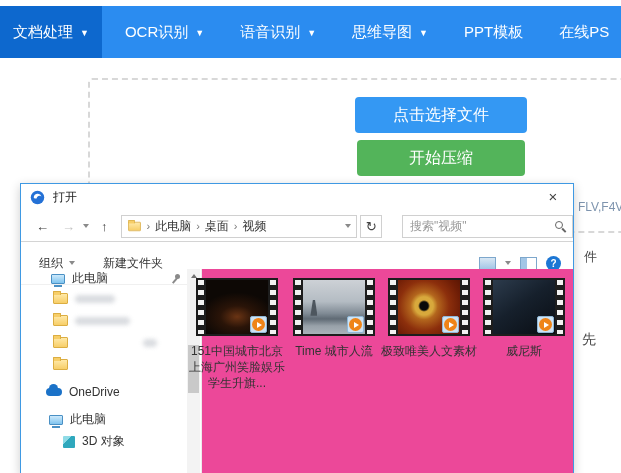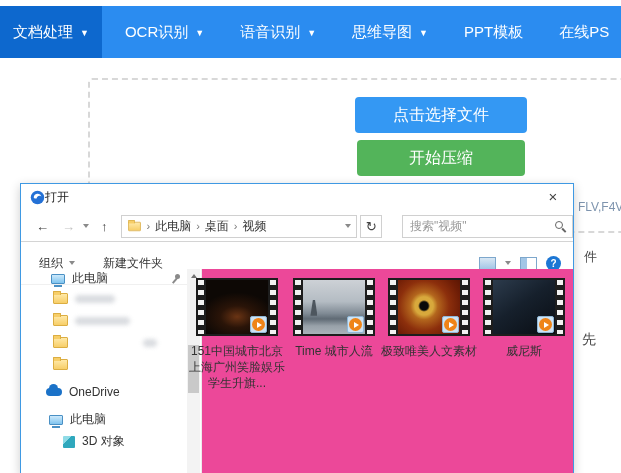--- a/index.html
+++ b/index.html
@@ -21,21 +21,21 @@
   .btn-compress { left:357px; top:140px; width:168px; height:36px; background:#53B45A; }
   .frag { white-space:nowrap; }
   .frag-formats { left:578px; top:200px; font-size:12px; color:#7E94AE; }
   .frag-1 { left:584px; top:248px; font-size:13px; color:#4a4a4a; }
   .frag-2 { left:582px; top:331px; font-size:14px; color:#4a4a4a; }
 
   
   .dialog { left:20px; top:183px; width:554px; height:291px; background:#fff; border:1px solid #3F99E3; box-shadow:0 3px 10px rgba(0,0,0,.2); }
   .titlebar { position:absolute; top:0; left:0; right:0; height:27px; display:flex; align-items:center; padding-left:9px; }
   .app-icon { width:15px; height:15px; flex:0 0 15px; }
-  .dlg-title { font-size:12px; color:#222; }
+  .dlg-title { margin-left:8px; font-size:12px; color:#222; }
   .dlg-close { position:absolute; right:2px; top:0; width:36px; height:26px; text-align:center; line-height:26px; font-size:15px; color:#444; cursor:pointer; }
 
   
   .addressbar { position:absolute; top:27px; left:0; right:0; height:30px; display:flex; align-items:center; font-size:13px; color:#3a3a3a; }
   .nav-glyph { cursor:pointer; }
   .g-back { margin-left:15px; }
   .g-fwd  { margin-left:13px; color:#c3c3c3; }
   .tri-down { width:0; height:0; border-left:3px solid transparent; border-right:3px solid transparent; border-top:4px solid #8a8a8a; display:inline-block; }
   .g-caret { margin-left:8px; }
   .g-up { margin-left:12px; }

